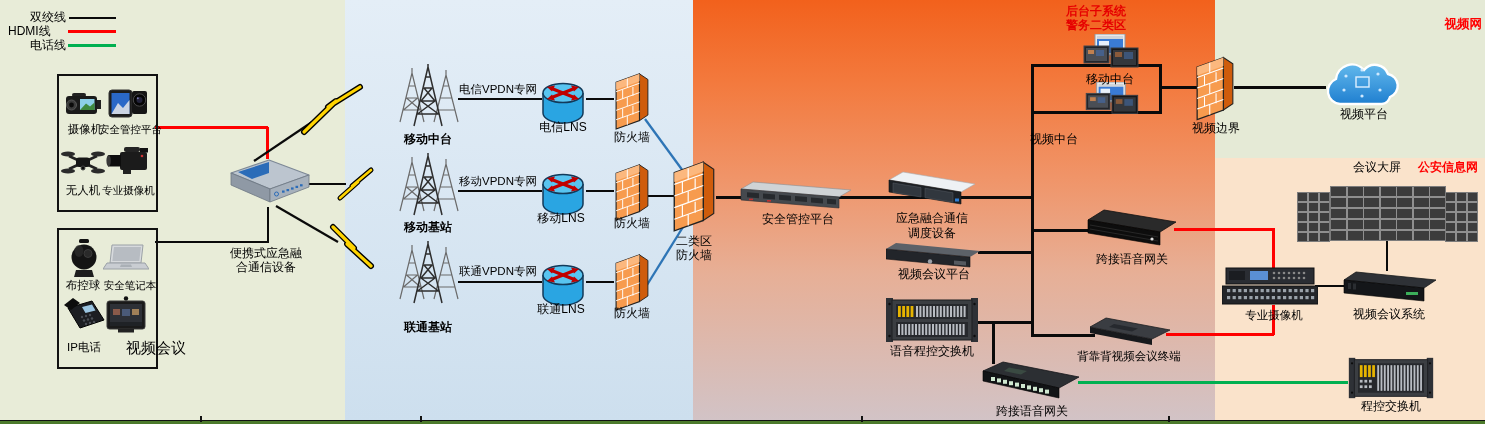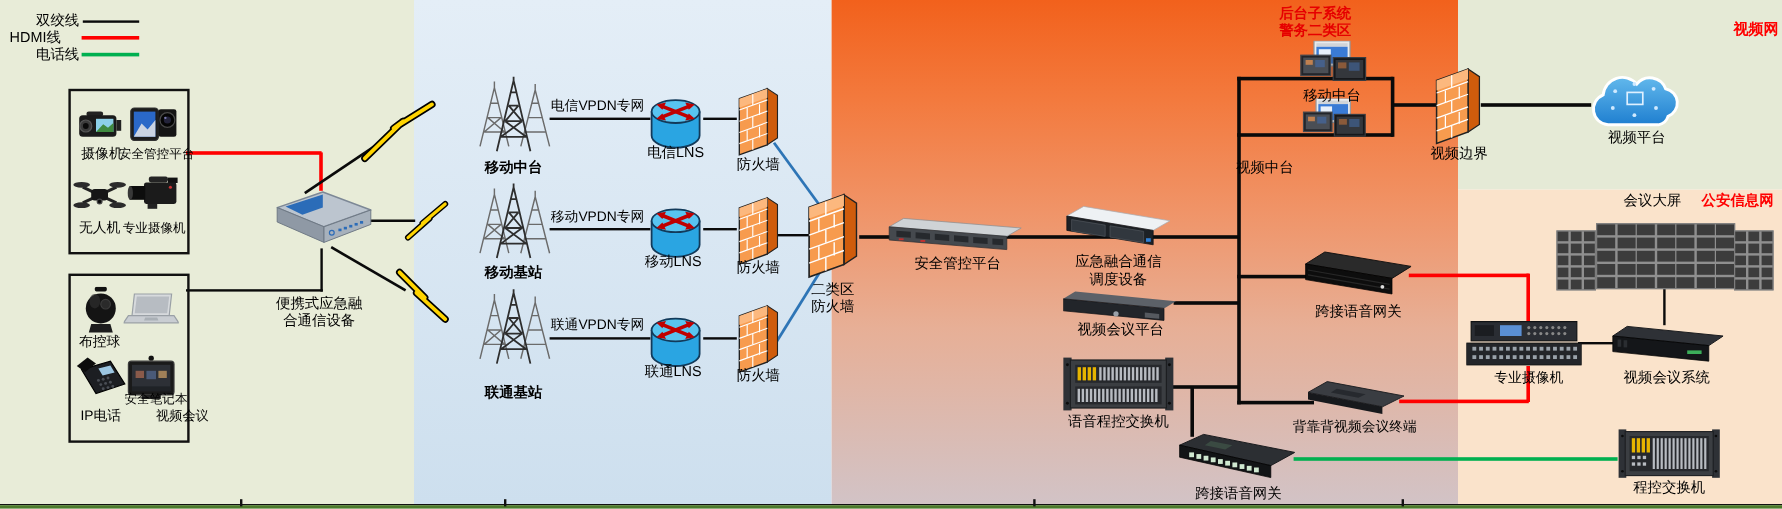--- a/index.html
+++ b/index.html
@@ -106,21 +106,21 @@
   </div>
   <div class="icon" style="left:103px;top:243px;">
     <svg width="46" height="32" viewBox="0 0 46 32">
         <polygon points="9,2 40,2 38,20 7,20" fill="#d7dadd" stroke="#9aa0a6"></polygon>
         <polygon points="11,4 38,4 36.3,18 9.3,18" fill="#b7bcc2"></polygon>
         <polygon points="4,20 42,20 46,26 0,26" fill="#c9cdd2" stroke="#9aa0a6"></polygon>
         <polygon points="18,21.5 28,21.5 29,24 17,24" fill="#aab0b6"></polygon>
       </svg>
   </div>
   <div class="lbl" style="left:61px;top:279px;width:44px;font-size:11.5px;">布控球</div>
-  <div class="lbl" style="left:99px;top:279px;width:62px;font-size:10.5px;margin-top:48px;">安全笔记本</div>
+  <div class="lbl" style="left:99px;top:279px;width:62px;font-size:10.5px;">安全笔记本</div>
   <div class="icon" style="left:63px;top:296px;">
     <svg width="42" height="38" viewBox="0 0 42 38">
         <polygon points="5,12 29,5 41,24 17,32" fill="#1c1e22" stroke="#000"></polygon>
         <polygon points="1,9 10,2 17,7 8,14" fill="#0c0c0c"></polygon>
         <polygon points="19,11 29,8.5 32.5,14.5 22.5,17" fill="#9cc6e2"></polygon>
         <g fill="#4a4e55">
           <circle cx="19" cy="21" r="1.2"></circle>
           <circle cx="23" cy="20" r="1.2"></circle>
           <circle cx="27" cy="19" r="1.2"></circle>
           <circle cx="21" cy="24.5" r="1.2"></circle>
@@ -138,21 +138,21 @@
         <rect x="2" y="5" width="38" height="28" rx="2.5" fill="#1a1a1a" stroke="#3a3a3a"></rect>
         <rect x="5" y="8" width="32" height="22" fill="#2d3036"></rect>
         <rect x="8" y="13" width="7" height="6" fill="#8a5a4a"></rect>
         <rect x="17" y="13" width="8" height="7" fill="#4a5a78"></rect>
         <rect x="27" y="13" width="7" height="6" fill="#a08058"></rect>
         <rect x="5" y="26" width="32" height="4" fill="#1f2226"></rect>
         <rect x="13" y="33" width="16" height="3.5" fill="#222"></rect>
       </svg>
   </div>
   <div class="lbl" style="left:61px;top:341px;width:46px;font-size:11.5px;">IP电话</div>
-  <div class="lbl" style="left:101px;top:341px;width:52px;font-size:11px;padding-left:25px;">视频会议</div>
+  <div class="lbl" style="left:101px;top:341px;width:52px;font-size:15px;padding-left:25px;">视频会议</div>
 
   <div class="icon" style="left:219px;top:156px;">
     <svg width="94" height="54" viewBox="0 0 94 54">
         <polygon points="12,17 50,4 90,19 51,33" fill="#bcc5cf" stroke="#7d8896" stroke-width="1.2" stroke-linejoin="round"></polygon>
         <polygon points="19,16 50,6 50,17 33,23" fill="#2b6cb8"></polygon>
         <polygon points="12,17 51,33 51,46 12,29" fill="#8f99a5" stroke="#6e7884" stroke-width="0.8"></polygon>
         <polygon points="51,33 90,19 90,31 51,46" fill="#a7b1bc" stroke="#6e7884" stroke-width="0.8"></polygon>
         <circle cx="57.5" cy="38" r="2" fill="none" stroke="#2b6cb8" stroke-width="1"></circle>
         <g fill="#2b6cb8">
           <rect x="63" y="34.5" width="2.6" height="2.2"></rect>

